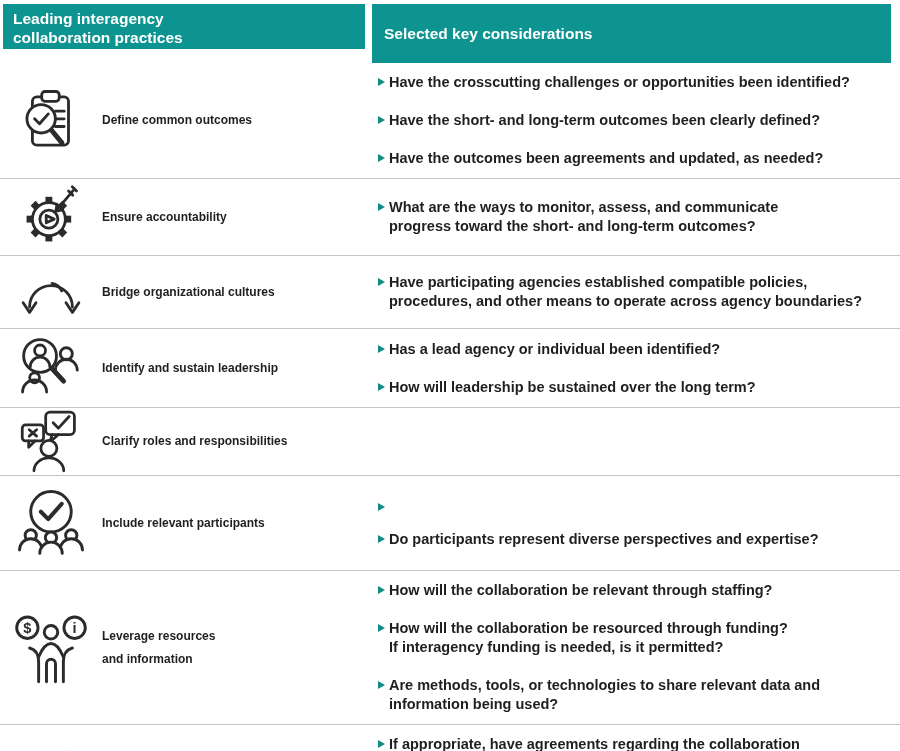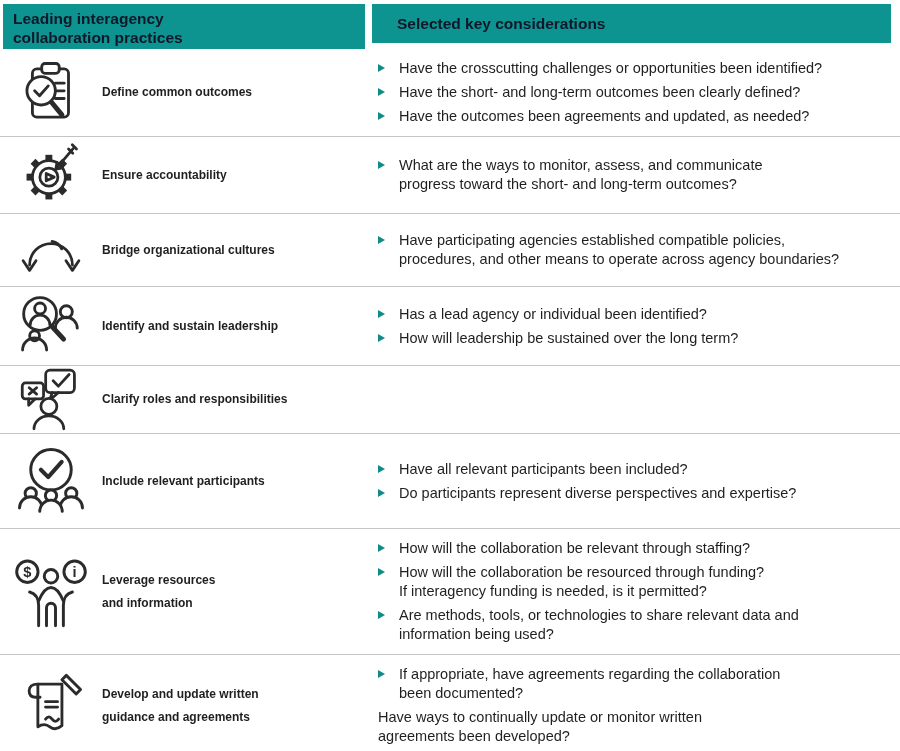--- a/index.html
+++ b/index.html
@@ -1,33 +1,33 @@
 <!DOCTYPE html>
 <html><head>
 <meta charset="utf-8">
 <style>
   html,body { margin:0; padding:0; background:#ffffff; }
   body { width:900px; height:751px; font-family:"Liberation Sans", sans-serif; color:#1f1f1f; overflow:hidden; }
 
   
   .header { display:flex; gap:7px; padding-top:4px; }
-  .hbar { background:#0e9490; color:#0f172a; font-weight:bold; font-size:15.5px; line-height:19px; box-sizing:border-box; }
+  .hbar { background:#0e9490; color:#ffffff; font-weight:bold; font-size:15.5px; line-height:19px; box-sizing:border-box; }
   .hbar.left  { width:362px; margin-left:3px; padding:5px 10px 4px 10px; height:45px; white-space:pre-line; }
-  .hbar.right { width:519px; height:39px; display:flex; align-items:center; padding-left:25px; }
+  .hbar.right { width:519px; height:59px; display:flex; align-items:center; padding-left:12px; }
 
   
   .rows { }
   .row { display:flex; align-items:center; border-bottom:1px solid #c4c4c4; box-sizing:border-box; }
   .r1{min-height:81px;} .r2{min-height:77px;} .r3{min-height:73px;} .r4{min-height:79px;}
   .r5{min-height:68px;} .r6{min-height:95px;} .r7{min-height:110px;} .r8{min-height:92px;}
   .icon-cell { flex:0 0 102px; display:flex; justify-content:center; align-items:center; }
   .title-cell { flex:0 0 268px; font-weight:bold; font-size:12px; line-height:23px; white-space:pre-line; padding-right:8px; }
   .bullets { flex:1 1 auto; list-style:none; margin:10px 0; padding:0 10px 0 0; }
-  .bullet { display:flex; gap:14px; font-size:14.5px; line-height:19px; }
-  .bullet + .bullet { margin-top:5px; }
+  .bullet { display:flex; gap:4px; font-size:14.5px; line-height:19px;font-weight:bold; }
+  .bullet + .bullet { margin-top:19px; }
   .tri { flex:0 0 auto; width:0; height:0; border-left:7px solid #0f8b88; border-top:4.5px solid transparent; border-bottom:4.5px solid transparent; margin-top:5px; }
   .btxt { white-space:pre-line; }
 
   
   .ic { stroke:#2b2b2b; fill:none; stroke-width:2.6; stroke-linecap:round; stroke-linejoin:round; }
   .ic .wfill { fill:#ffffff; }
   .ic .thick { stroke-width:4.5; }
   .ic .tooth { stroke-width:6.5; stroke-linecap:butt; }
   .ic text { fill:#2b2b2b; stroke:none; font-family:"Liberation Sans", sans-serif; font-weight:bold; }
 </style>
@@ -172,21 +172,20 @@
         <circle cx="32" cy="45" r="5" class="wfill"></circle>
         <path d="M4,56 a10,10 0 0 1 20,0" class="wfill"></path>
         <path d="M40,56 a10,10 0 0 1 20,0" class="wfill"></path>
         <path d="M22,59 a10,10 0 0 1 20,0" class="wfill"></path>
       </svg>
     </div>
     <div class="title-cell">Include relevant participants</div>
     <ul class="bullets">
       <li class="bullet">
           <span class="tri"></span>
-          <span class="btxt">Have all relevant participants been included?</span>
         </li>
       <li class="bullet">
           <span class="tri"></span>
           <span class="btxt">Do participants represent diverse perspectives and expertise?</span>
         </li>
     </ul>
   </div>
 
   <div class="row r7">
     <div class="icon-cell">

